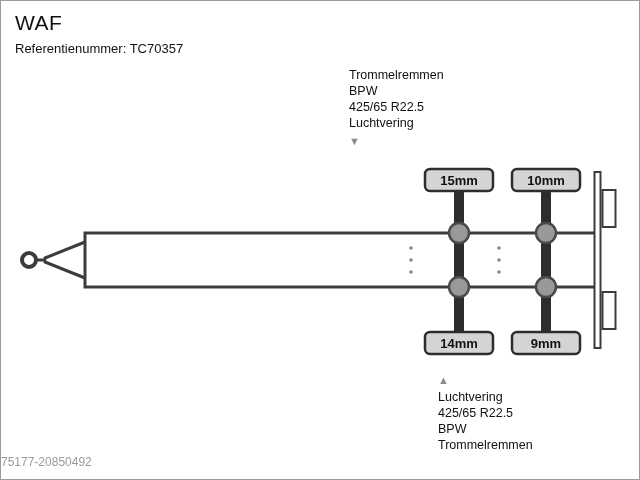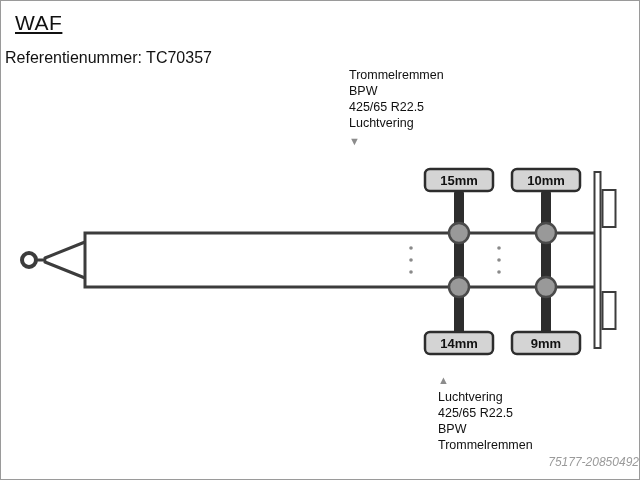--- a/index.html
+++ b/index.html
@@ -14,29 +14,27 @@
     color: #111;
     overflow: hidden;
   }
   .brand {
     position: absolute;
     left: 14px;
     top: 10px;
     font-size: 21px;
     letter-spacing: 0.5px;
     color: #111;
-    text-decoration: underline;
   }
   .reference {
     position: absolute;
-    left: 4px;
+    left: 14px;
     top: 40px;
-    font-size: 16px;
+    font-size: 13px;
     color: #111;
-    margin-top: 8px;
   }
   .info {
     position: absolute;
     text-align: left;
     font-size: 12.5px;
     line-height: 16px;
     color: #111;
   }
   .info-top  { left: 348px; top: 66px;  width: 220px; }
   .info-bottom { left: 437px; top: 372px; width: 210px; }
@@ -65,24 +63,23 @@
     font-size: 13px;
     font-weight: bold;
     fill: #111;
     text-anchor: middle;
   }
   .watermark {
     position: absolute;
     left: 0;
     bottom: 10px;
     width: 100%;
-    text-align: right;
+    text-align: left;
     font-size: 12px;
     color: #9a9a9a;
-    font-style: italic;
   }
 </style>
 </head>
 <body>
 
 <div class="page">
 
   <div class="brand">WAF</div>
   <div class="reference">Referentienummer: TC70357</div>
 

